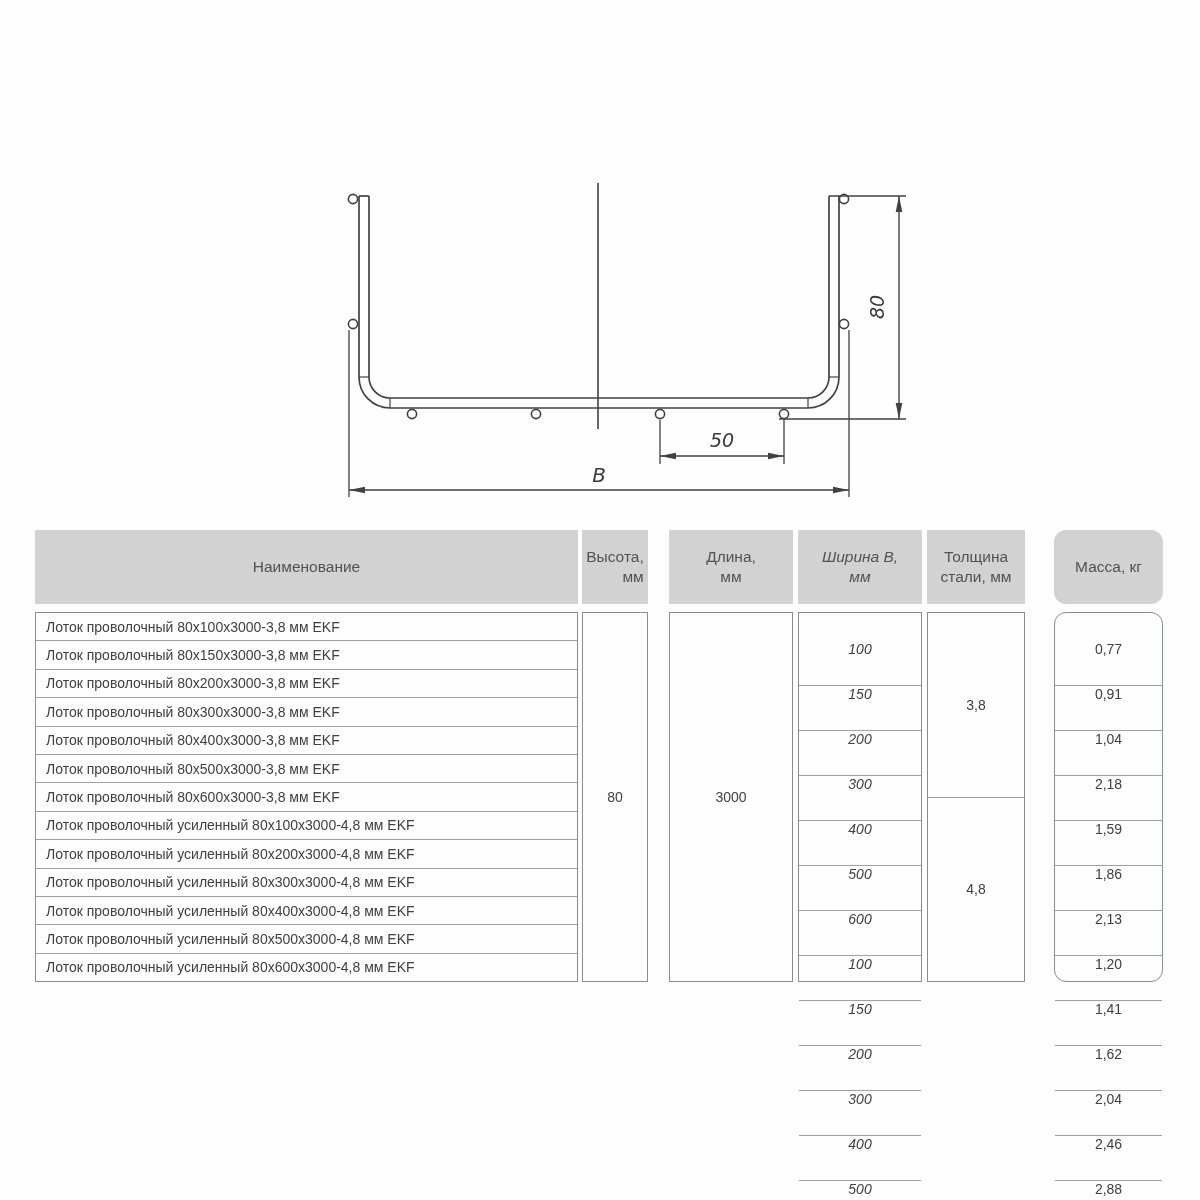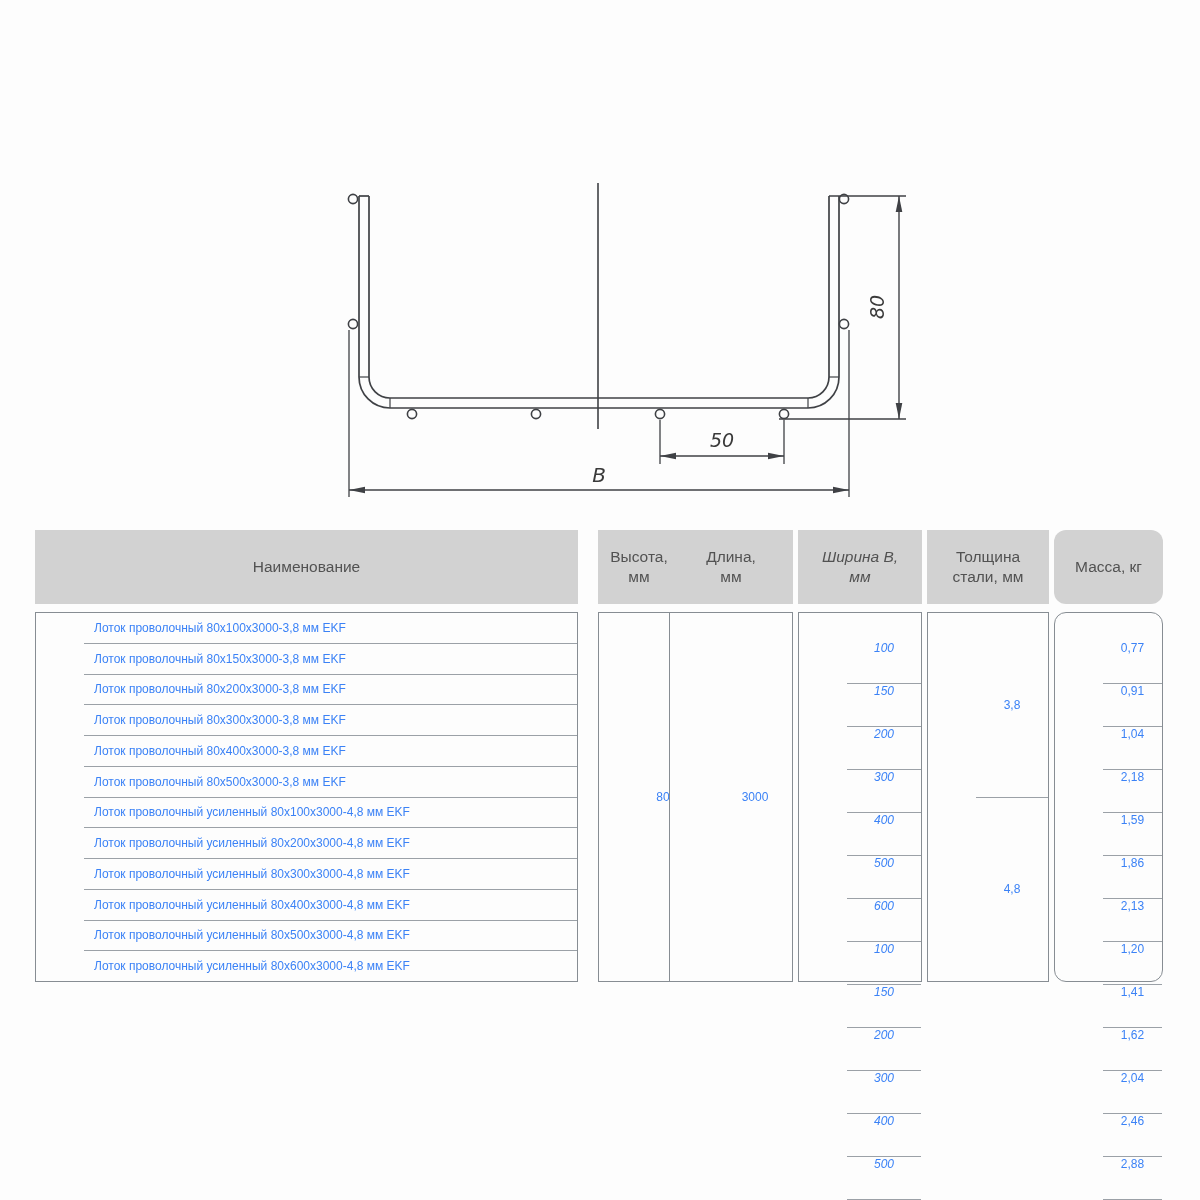--- a/index.html
+++ b/index.html
@@ -6,34 +6,34 @@
   #page{position:relative;width:1200px;height:1200px;background:#fdfdfd;overflow:hidden;
         font-family:"Liberation Sans",sans-serif;}
   svg text{font-family:"DejaVu Sans",sans-serif;}
 
   
   .hdr-cell{position:absolute;top:530px;height:74px;background:#d2d2d2;color:#525252;
     display:flex;align-items:center;justify-content:center;text-align:center;
     font-size:15.5px;line-height:1.3;white-space:pre-line;}
   .col-box{position:absolute;top:612px;height:370px;border:1px solid #878d93;
     box-sizing:border-box;background:#fdfdfd;display:flex;flex-direction:column;
-    color:#3b82f6;font-size:12px;padding-left:48px;}
+    color:#404040;font-size:14px;}
   .row{flex:1;display:flex;align-items:center;}
   .row + .row{border-top:1px solid #9ba1a7;}
   .row.name{justify-content:flex-start;padding-left:10px;}
   .row.num{justify-content:center;margin-top:28px;}
   .merged{flex:1;display:flex;align-items:center;justify-content:center;}
   .half{flex:1;display:flex;align-items:center;justify-content:center;}
   .half + .half{border-top:1px solid #9ba1a7;}
 
   .c-name{left:35px;width:543px;}
-  .c-height{left:598px;width:82px;}
+  .c-height{left:582px;width:66px;text-align:right;}
   .c-length{left:669px;width:124px;}
   .c-width{left:798px;width:124px;font-style:italic;}
-  .c-thick{left:927px;width:122px;}
+  .c-thick{left:927px;width:98px;}
   .c-mass{left:1054px;width:109px;border-radius:12px;}
 </style>
 </head>
 <body>
 
 <div id="page">
 
   <svg width="1200" height="530" viewBox="0 0 1200 530" style="position:absolute;left:0;top:0;">
     <g stroke="#3f4145" fill="none" stroke-width="1.7">
 
@@ -114,20 +114,21 @@
 стали, мм</div>
   <div class="hdr-cell c-mass">Масса, кг</div>
 
   <div class="col-box c-name">
     <div class="row name">Лоток проволочный 80х100х3000-3,8 мм EKF</div>
     <div class="row name">Лоток проволочный 80х150х3000-3,8 мм EKF</div>
     <div class="row name">Лоток проволочный 80х200х3000-3,8 мм EKF</div>
     <div class="row name">Лоток проволочный 80х300х3000-3,8 мм EKF</div>
     <div class="row name">Лоток проволочный 80х400х3000-3,8 мм EKF</div>
     <div class="row name">Лоток проволочный 80х500х3000-3,8 мм EKF</div>
+    <div class="row name">Лоток проволочный 80х600х3000-3,8 мм EKF</div>
     <div class="row name">Лоток проволочный усиленный 80х100х3000-4,8 мм EKF</div>
     <div class="row name">Лоток проволочный усиленный 80х200х3000-4,8 мм EKF</div>
     <div class="row name">Лоток проволочный усиленный 80х300х3000-4,8 мм EKF</div>
     <div class="row name">Лоток проволочный усиленный 80х400х3000-4,8 мм EKF</div>
     <div class="row name">Лоток проволочный усиленный 80х500х3000-4,8 мм EKF</div>
     <div class="row name">Лоток проволочный усиленный 80х600х3000-4,8 мм EKF</div>
   </div>
 
   <div class="col-box c-height">
     <div class="merged">80</div>

